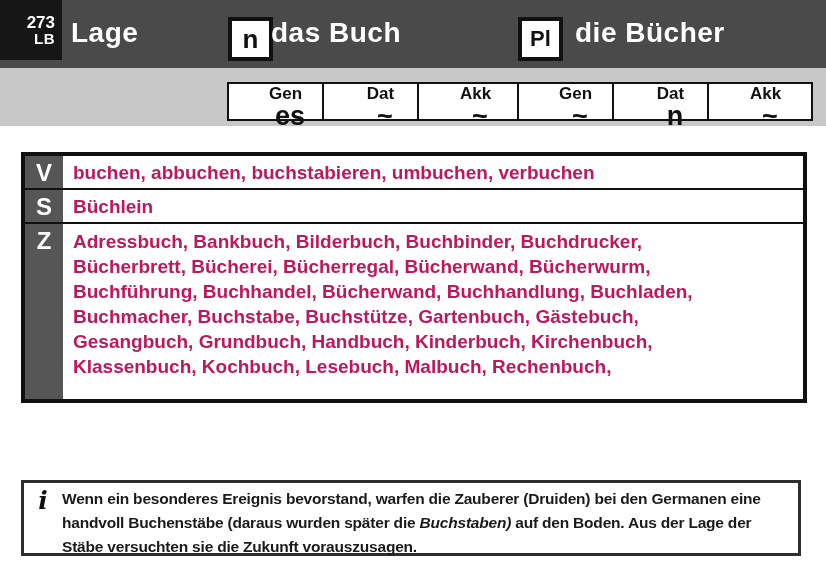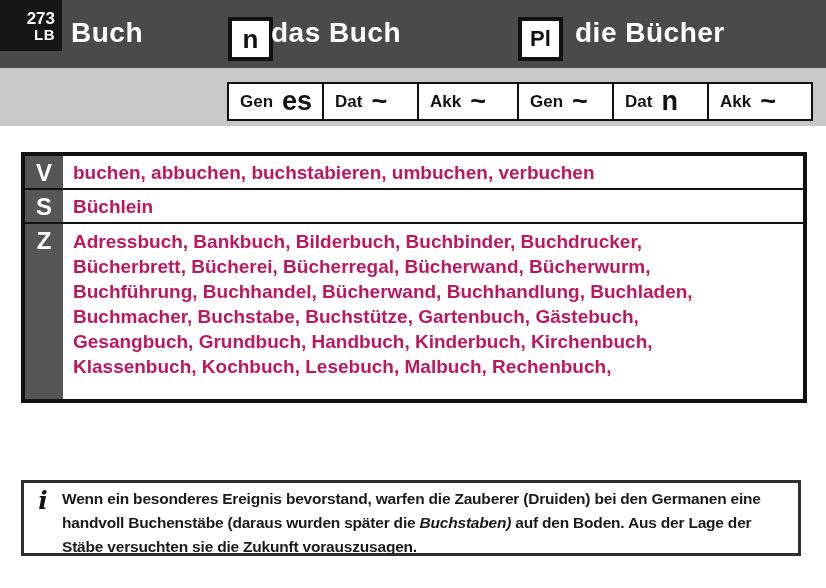--- a/index.html
+++ b/index.html
@@ -7,21 +7,21 @@
     width:826px;height:588px;position:relative;overflow:hidden;
     font-family:"Liberation Sans","DejaVu Sans",sans-serif;
     -webkit-font-smoothing:antialiased;
   }
   
   .header-bar{
     position:absolute;left:0;top:0;width:826px;height:68px;
     background:#4a4a4a;display:flex;align-items:center;
   }
   .badge{
-    position:absolute;left:0;top:0;width:62px;height:51px;
+    position:absolute;left:0;top:0;width:62px;height:60px;
     background:#161616;color:#fff;display:flex;flex-direction:column;
     align-items:flex-end;justify-content:center;padding-right:7px;box-sizing:border-box;
     font-weight:bold;line-height:1.0;
   }
   .badge .b1{font-size:17px;}
   .badge .b2{font-size:15px;letter-spacing:.5px;}
   .hdr-word{color:#ffffff;font-weight:bold;font-size:28px;letter-spacing:.5px;}
   .category{position:absolute;left:71px;top:17px;}
   .marker-box{
     position:absolute;top:17px;width:37px;height:36px;background:#ffffff;
@@ -33,20 +33,21 @@
   .sing-word{position:absolute;left:271px;top:17px;}
   .plur-word{position:absolute;left:575px;top:17px;}
   
   .case-band{
     position:absolute;left:0;top:68px;width:826px;height:58px;background:#c8c8c8;
   }
   .case-cell{
     position:absolute;top:14px;height:35px;width:91px;background:#ffffff;
     border:2px solid #111111;display:flex;align-items:center;padding-left:11px;
     color:#111111;
+    flex-direction:column;
   }
   .case-label{font-weight:bold;font-size:17px;}
   .case-value{font-weight:bold;font-size:27px;margin-left:9px;line-height:0.9;}
   
   .main-table{
     position:absolute;left:21px;top:152px;width:778px;
     border:4px solid #111111;background:#ffffff;
   }
   .trow{display:flex;border-bottom:2px solid #111111;}
   .trow:last-child{border-bottom:none;}
@@ -79,21 +80,21 @@
   .info-text .ital{font-style:italic;}
 </style>
 </head>
 <body>
 
 <div class="header-bar">
   <div class="badge">
     <span class="b1">273</span>
     <span class="b2">LB</span>
   </div>
-  <span class="hdr-word category">Buch</span>
+  <span class="hdr-word category">Lage</span>
   <span class="marker-box n-box">n</span>
   <span class="hdr-word sing-word">das Buch</span>
   <span class="marker-box pl-box">Pl</span>
   <span class="hdr-word plur-word">die Bücher</span>
 </div>
 
 <div class="case-band">
   <div class="case-cell" style="left:227px;">
     <span class="case-label">Gen</span>
     <span class="case-value">es</span>

